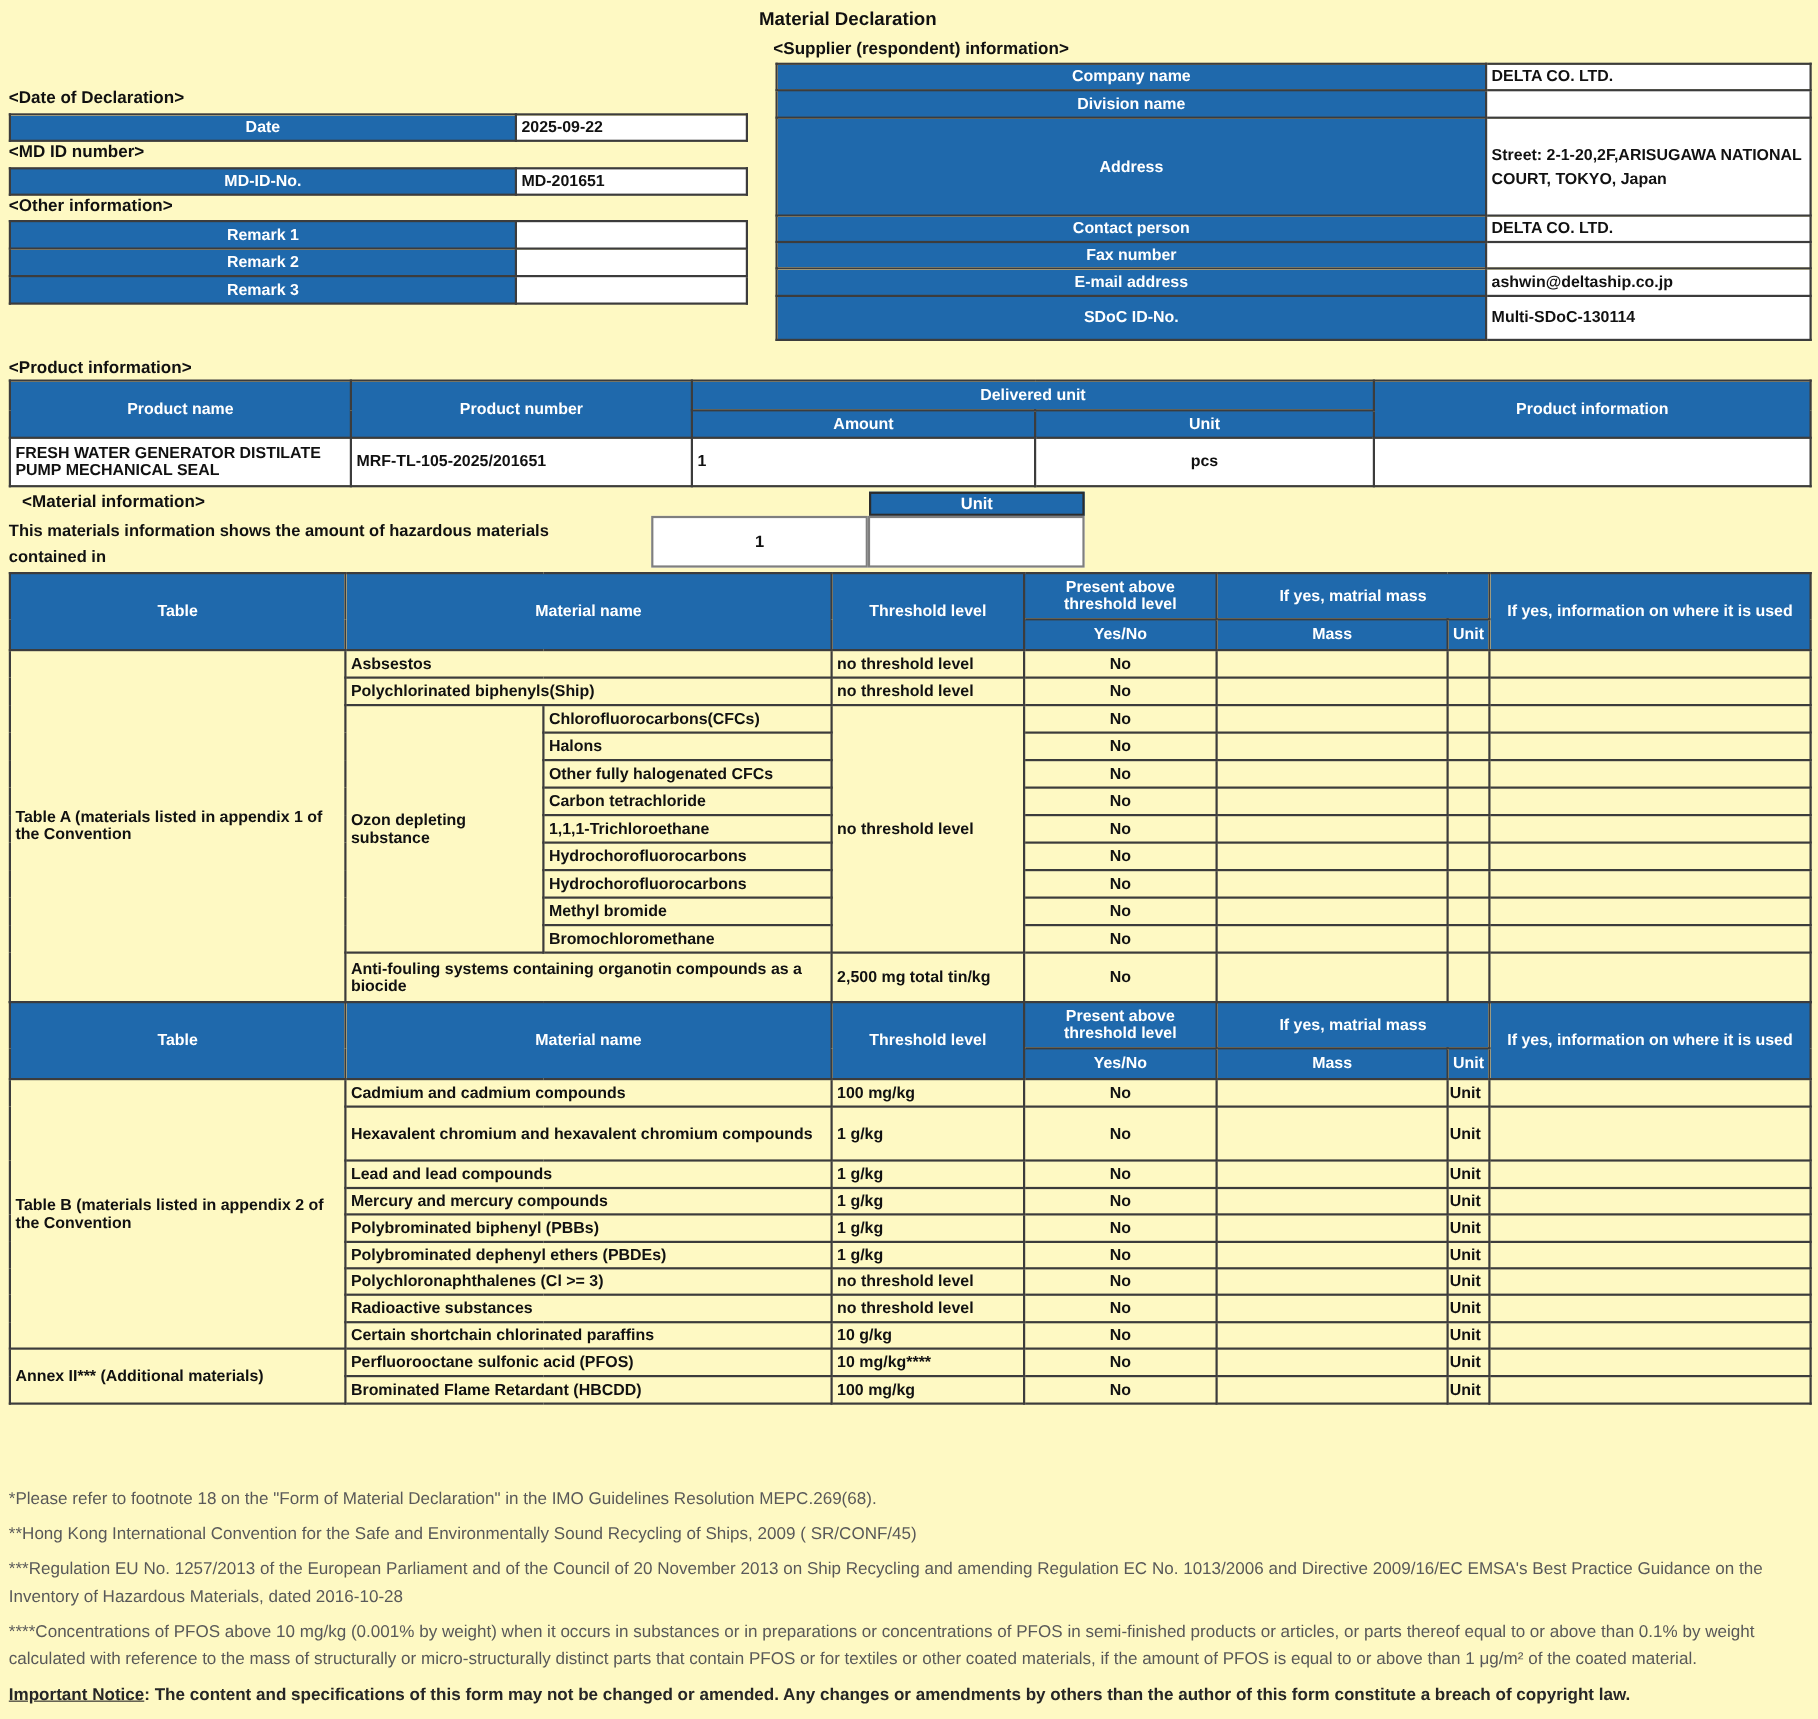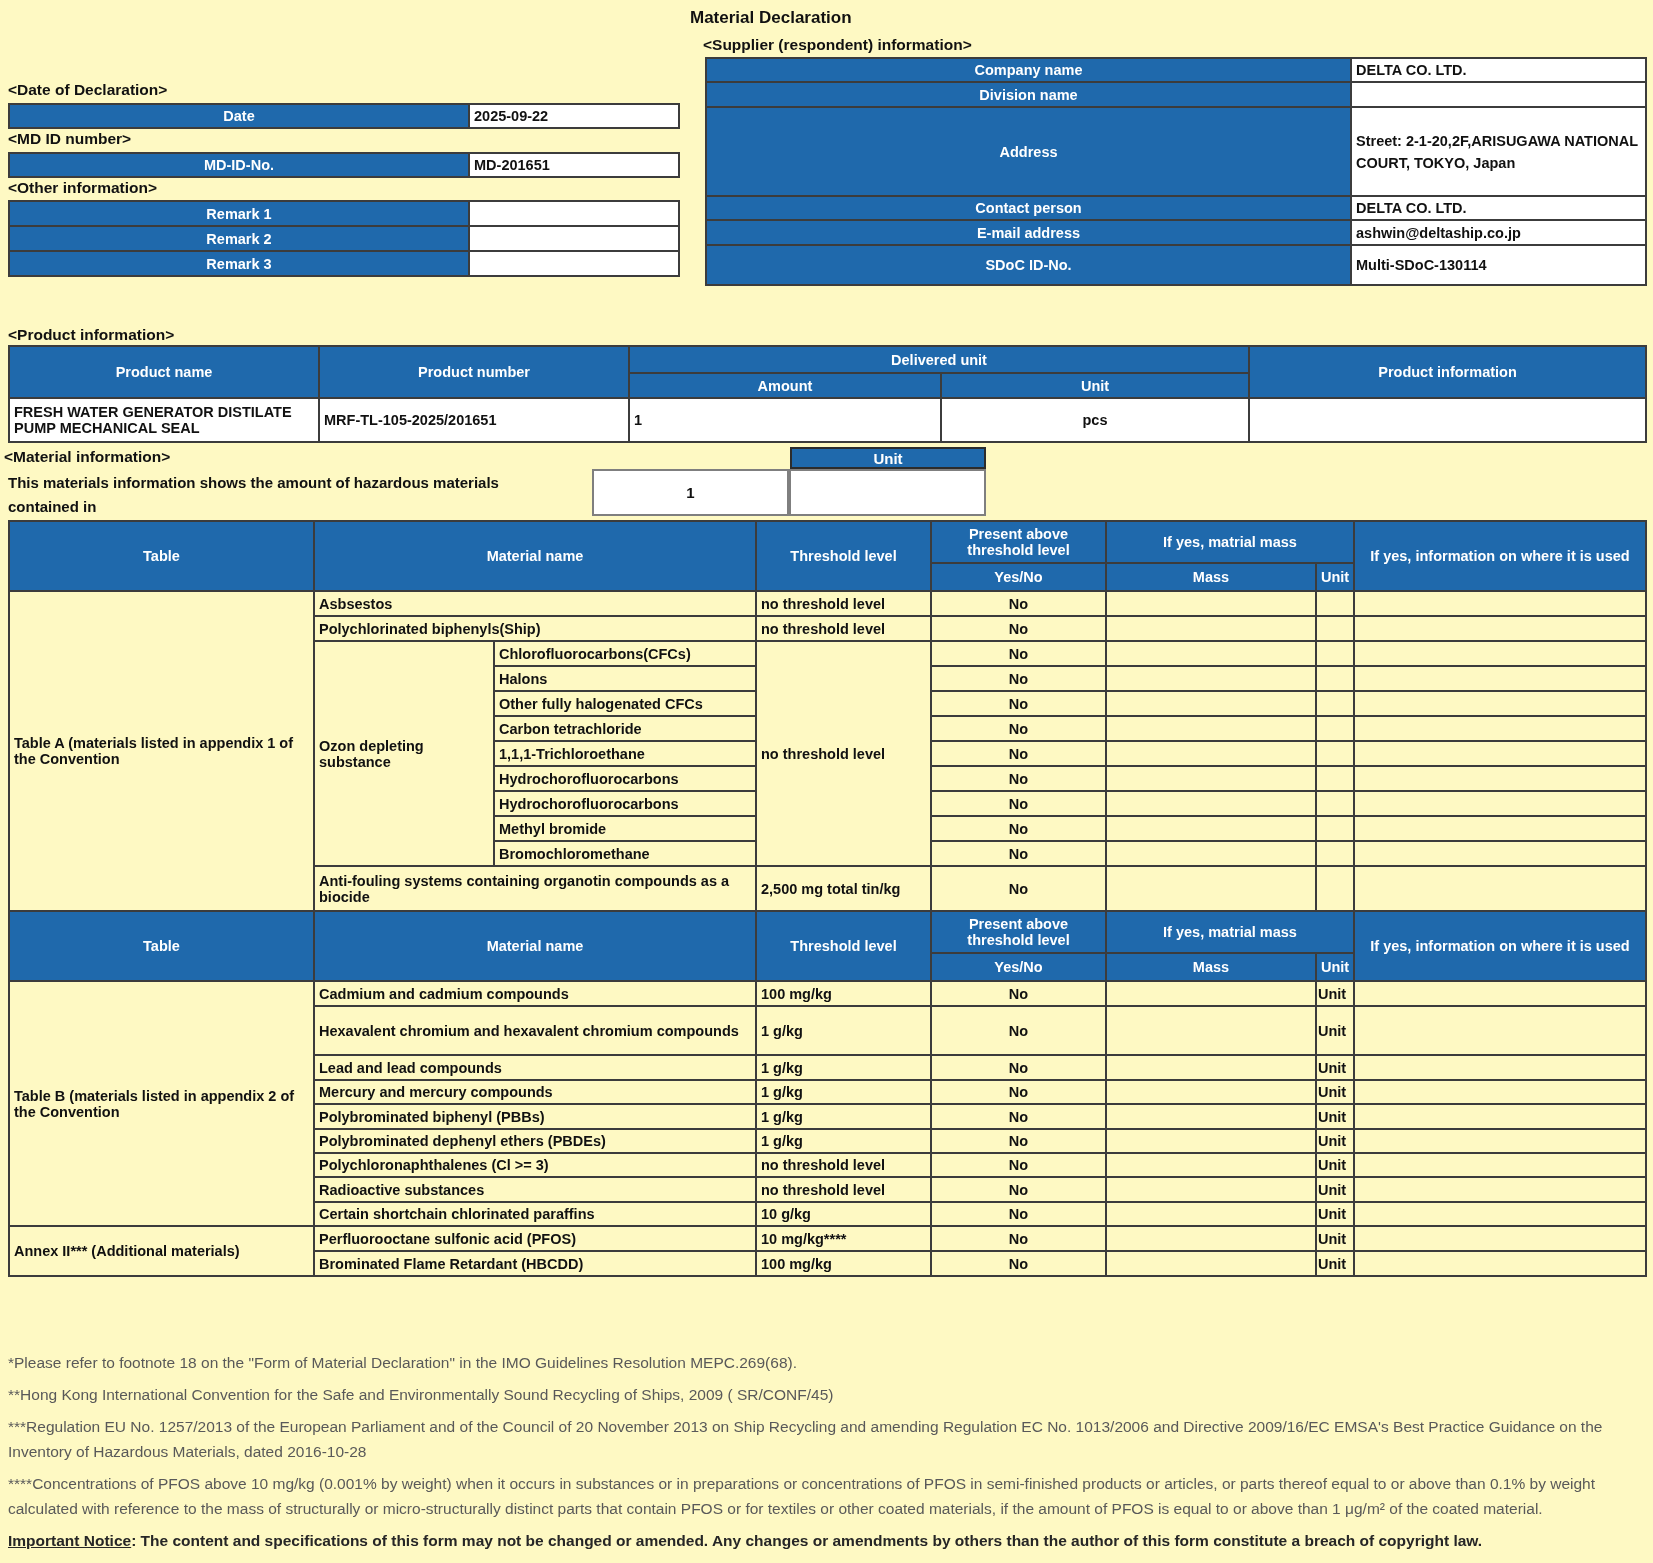--- a/index.html
+++ b/index.html
@@ -20,21 +20,21 @@
   #supplier-table { left: 705px; top: 57px; width: 940px; }
   #date-table, #md-table, #remarks-table { width: 670px; }
   #date-table { left: 8px; top: 103px; }
   #md-table { left: 8px; top: 152px; }
   #remarks-table { left: 8px; top: 200px; }
   #sec-date { left: 8px; top: 81px; }
   #sec-md { left: 8px; top: 130px; }
   #sec-other { left: 8px; top: 179px; }
   #sec-supplier { left: 703px; top: 36px; }
   #sec-product { left: 8px; top: 326px; }
-  #sec-material { left: 4px; top: 448px; }
+  #sec-material { left: 20px; top: 448px; }
 
   #product-table { left: 8px; top: 345px; width: 1637px; }
   #product-table .pname { text-align: left; }
   #product-table .pc { text-align: center; }
 
   #material-desc { position: absolute; left: 8px; top: 471px; width: 565px; font-weight: bold; font-size: 15px; line-height: 24px; color: #111; }
   .mi-box { position: absolute; display: flex; align-items: center; justify-content: center; font-weight: bold; font-size: 15px; }
   #mi-unit-header { left: 790px; top: 447px; width: 196px; height: 22px; background: #1F69AC; color: #fff; border: 2px solid #2c2c2c; }
   #mi-amount { left: 592px; top: 469px; width: 197px; height: 47px; background: #fff; border: 2px solid #7f7f7f; color: #111; }
   #mi-unit-value { left: 789px; top: 469px; width: 197px; height: 47px; background: #fff; border: 2px solid #7f7f7f; }
@@ -77,20 +77,24 @@
       <td class="hdr">Division name</td>
       <td class="val"></td>
     </tr>
     <tr style="height:89px">
       <td class="hdr">Address</td>
       <td class="val" style="overflow-wrap:break-word; line-height:22px;">Street: 2-1-20,2F,ARISUGAWA NATIONAL COURT, TOKYO, Japan</td>
     </tr>
     <tr style="height:24px">
       <td class="hdr">Contact person</td>
       <td class="val">DELTA CO. LTD.</td>
+    </tr>
+    <tr style="height:24px">
+      <td class="hdr">Fax number</td>
+      <td class="val"></td>
     </tr>
     <tr style="height:25px">
       <td class="hdr">E-mail address</td>
       <td class="val">ashwin@deltaship.co.jp</td>
     </tr>
     <tr style="height:40px">
       <td class="hdr">SDoC ID-No.</td>
       <td class="val">Multi-SDoC-130114</td>
     </tr>
   </tbody>

